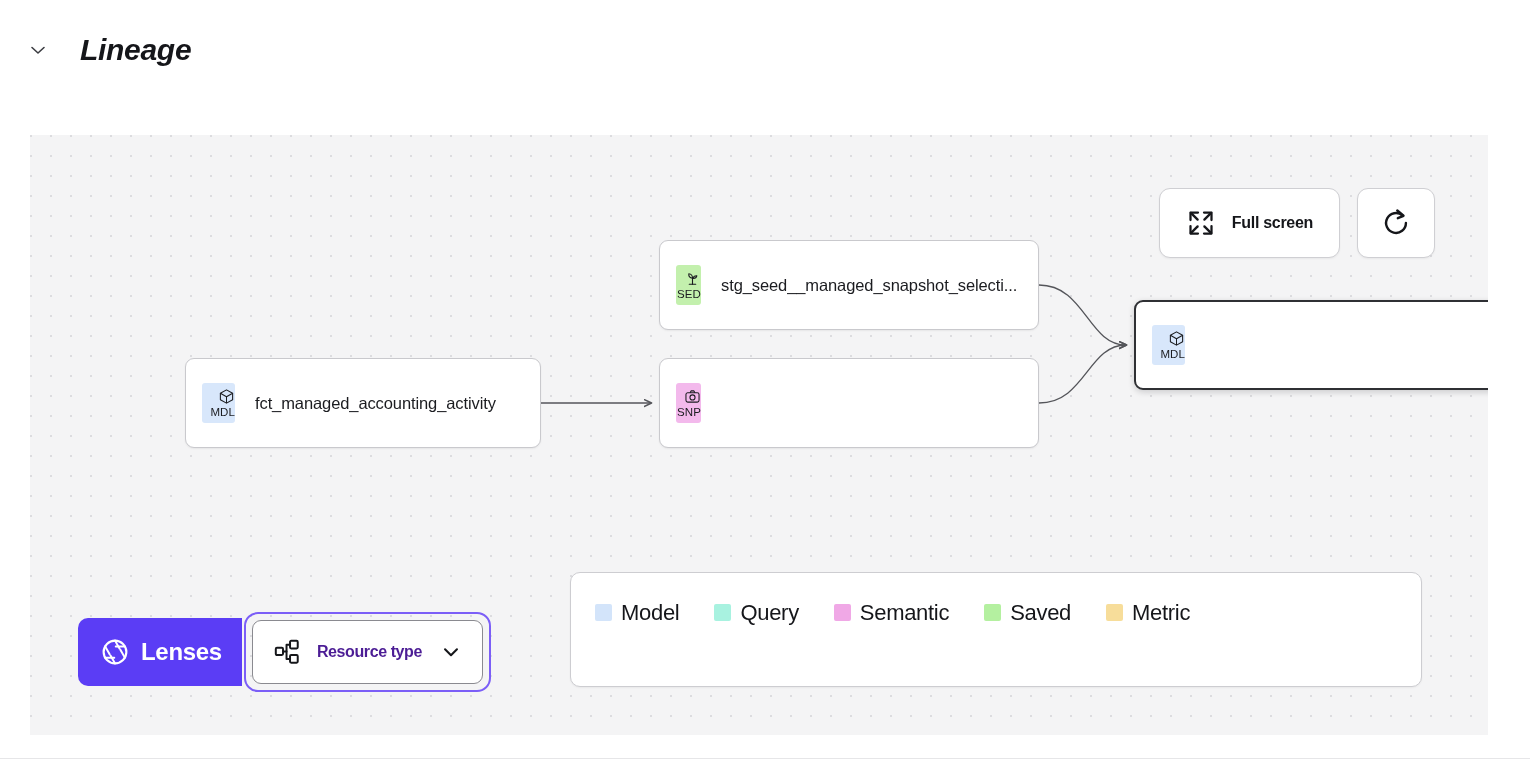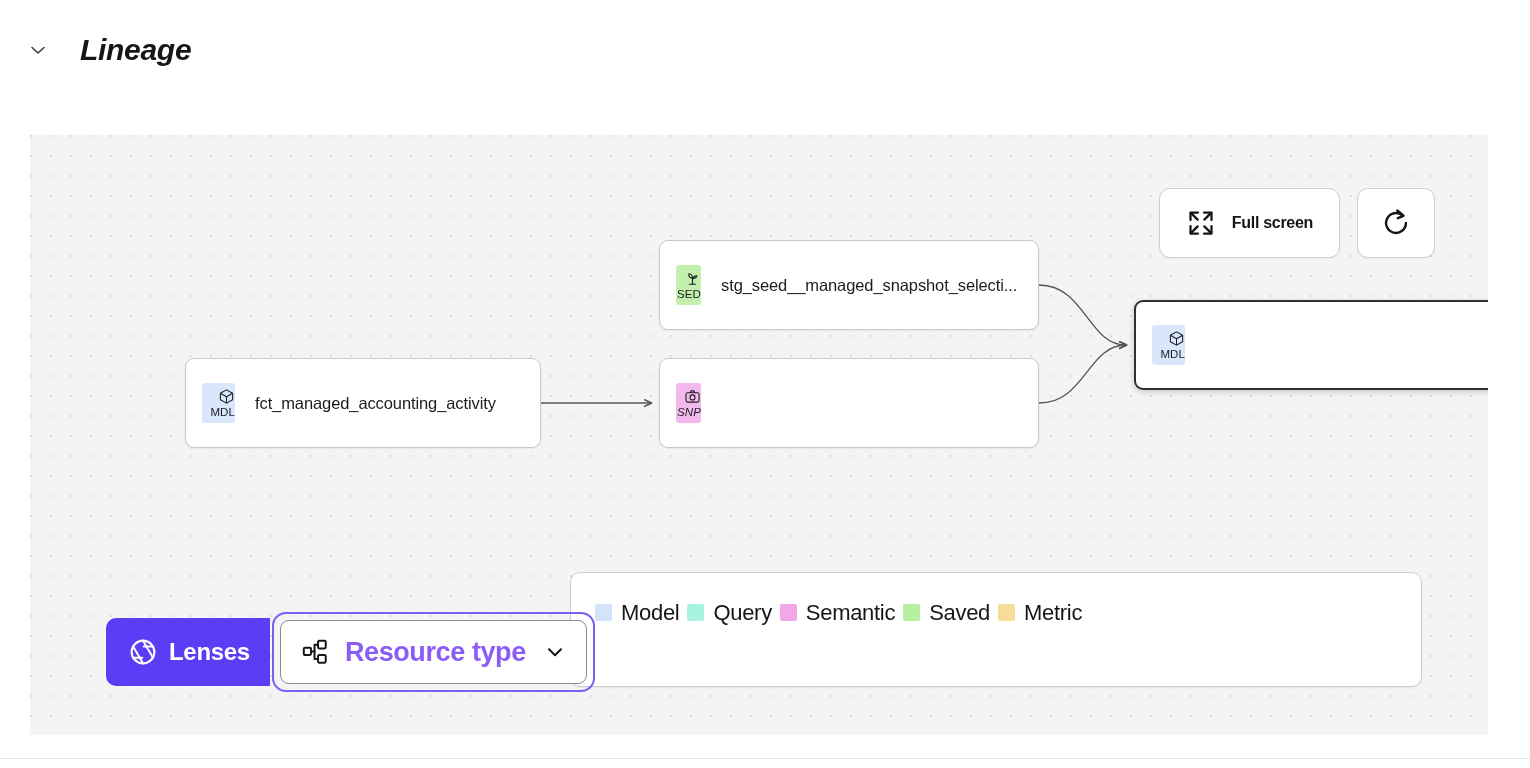--- a/index.html
+++ b/index.html
@@ -102,21 +102,21 @@
     text-overflow: ellipsis;
     letter-spacing: -0.1px;
   }
   .badge-mdl { background: #d8e7fb; padding-left: 33px; }
   .badge-snp { background: #f3b9ec; }
   .badge-sed { background: #c3f0ad; }
 
   
   #node-fct   { left: 155px;  top: 223px; width: 356px; height: 90px; }
   #node-stg   { left: 629px;  top: 105px; width: 380px; height: 90px; }
-  #node-snap  { left: 629px;  top: 223px; width: 380px; height: 90px; font-style: italic; }
+  #node-snap  { left: 629px;  top: 223px; width: 380px; height: 90px; }
   #node-int   { left: 1104px; top: 165px; width: 420px; height: 90px; }
 
   
   .canvas-controls {
     position: absolute;
     right: 53px; top: 53px;
     display: flex;
     align-items: center;
     gap: 17px;
     z-index: 5;
@@ -142,21 +142,20 @@
   }
   .ctl-btn svg { display: block; }
 
   
   .lineage-toolbar {
     position: absolute;
     left: 48px; bottom: 43px;
     display: flex;
     align-items: center;
     z-index: 6;
-    margin-left: 28px;
   }
   #lenses-button {
     background: #5b3df5;
     border: none;
     border-radius: 10px 0 0 10px;
     height: 68px;
     padding: 0 20px 0 22px;
     display: flex;
     align-items: center;
     gap: 11px;
@@ -181,23 +180,23 @@
     border: 1.5px solid #8a8a90;
     border-radius: 9px;
     height: 64px;
     padding: 0 18px 0 20px;
     display: flex;
     align-items: center;
     gap: 16px;
     cursor: pointer;
   }
   #resource-type-button .rt-label {
-    font-size: 27px;
+    font-size: 16px;
     font-weight: 700;
-    color: #8b5cf6;
+    color: #4c1d95;
     letter-spacing: -0.4px;
     text-align: right;
   }
   #resource-type-button svg { display: block; }
 
   
   .legend {
     position: absolute;
     left: 540px; bottom: 48px;
     width: 852px; height: 115px;
@@ -211,21 +210,21 @@
   .legend-row {
     display: flex;
     align-items: center;
     height: 47px;
   }
   .legend-row.row-2 { padding-left: 32px; }
   .legend-item {
     display: flex;
     align-items: center;
     gap: 9px;
-    margin-right: 8px;
+    margin-right: 35px;
   }
   .legend-swatch {
     width: 17px; height: 17px;
     border-radius: 2px;
     flex: 0 0 auto;
   }
   .legend-text {
     font-size: 22px;
     color: #15161a;
     letter-spacing: -0.3px;

